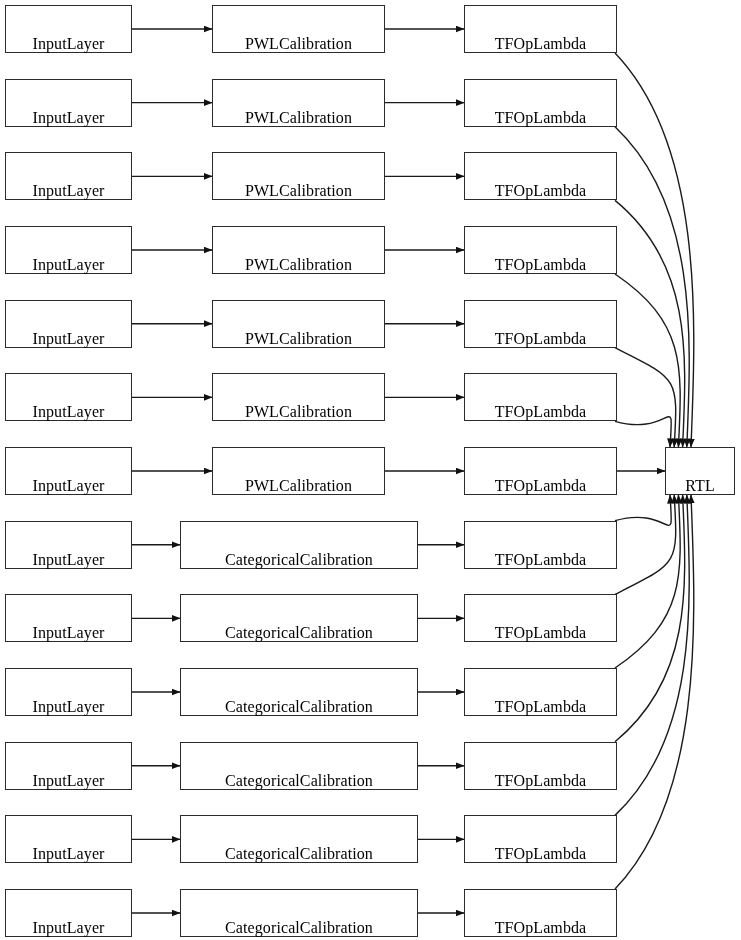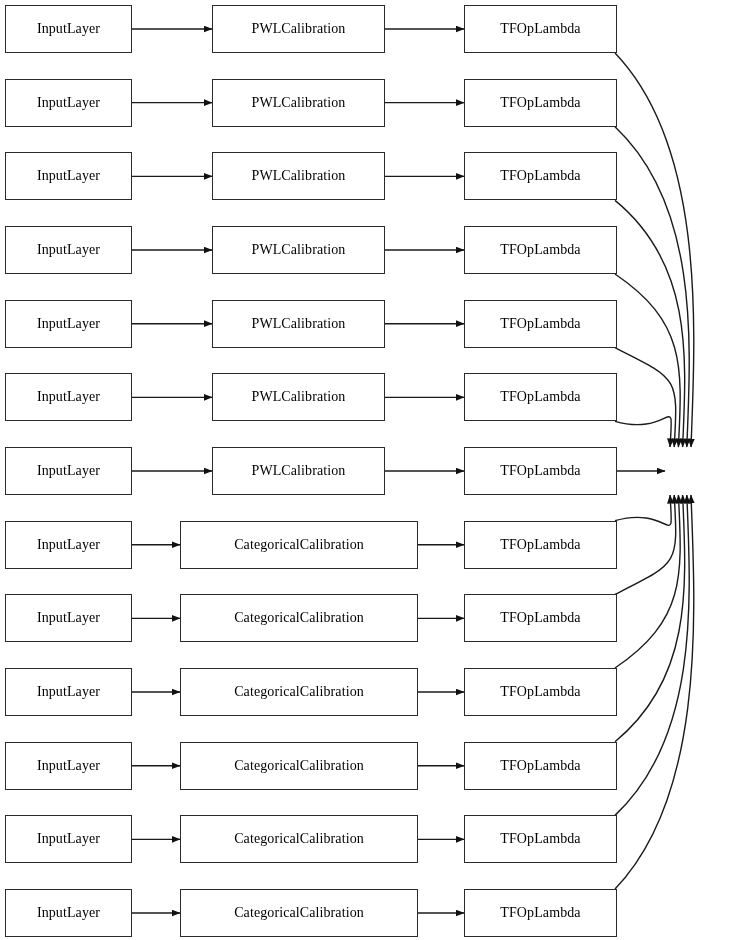--- a/index.html
+++ b/index.html
@@ -31,24 +31,24 @@
     top: 0;
     width: 741px;
     height: 940px;
   }
   .node {
     position: absolute;
     box-sizing: border-box;
     border: 1px solid #2b2b2b;
     background: #ffffff;
     display: flex;
-    align-items: center;
+    align-items: flex-end;
     justify-content: center;
     color: #000000;
-    font-size: 14px;
+    font-size: 16px;
     line-height: 1;
     white-space: nowrap;
     letter-spacing: 0.1px;
   }
   .node-label {
     display: block;
     padding: 0 2px;
   }
 </style>
 </head>
@@ -217,14 +217,17 @@
       </div>
       <div class="node" style="left: 5px; top: 889.04px; width: 127px; height: 48px;">
         <span class="node-label">InputLayer</span>
       </div>
       <div class="node" style="left: 180px; top: 889.04px; width: 238px; height: 48px;">
         <span class="node-label">CategoricalCalibration</span>
       </div>
       <div class="node" style="left: 464px; top: 889.04px; width: 153px; height: 48px;">
         <span class="node-label">TFOpLambda</span>
       </div>
+      <div class="node" style="left: 665px; top: 447.02px; width: 70px; height: 48px;">
+        <span class="node-label">RTL</span>
+      </div>
     </div>
 </div>
 
 </body></html>

